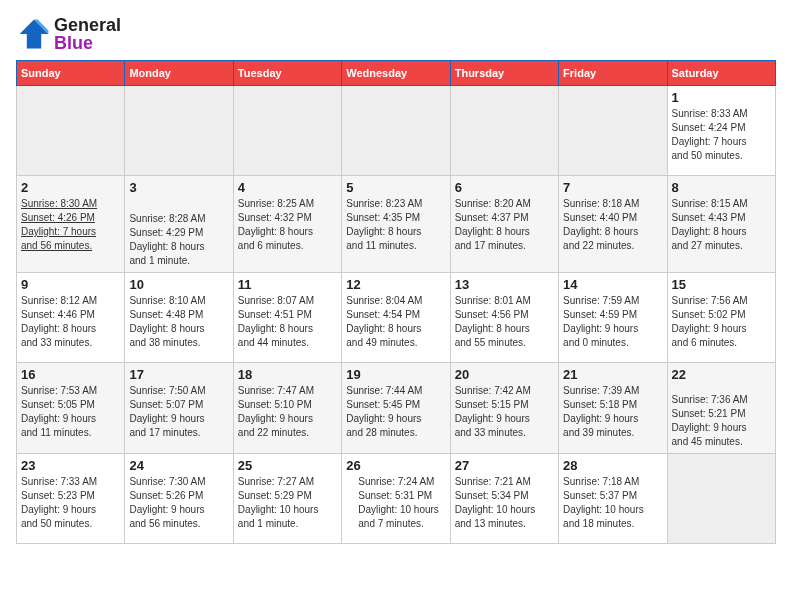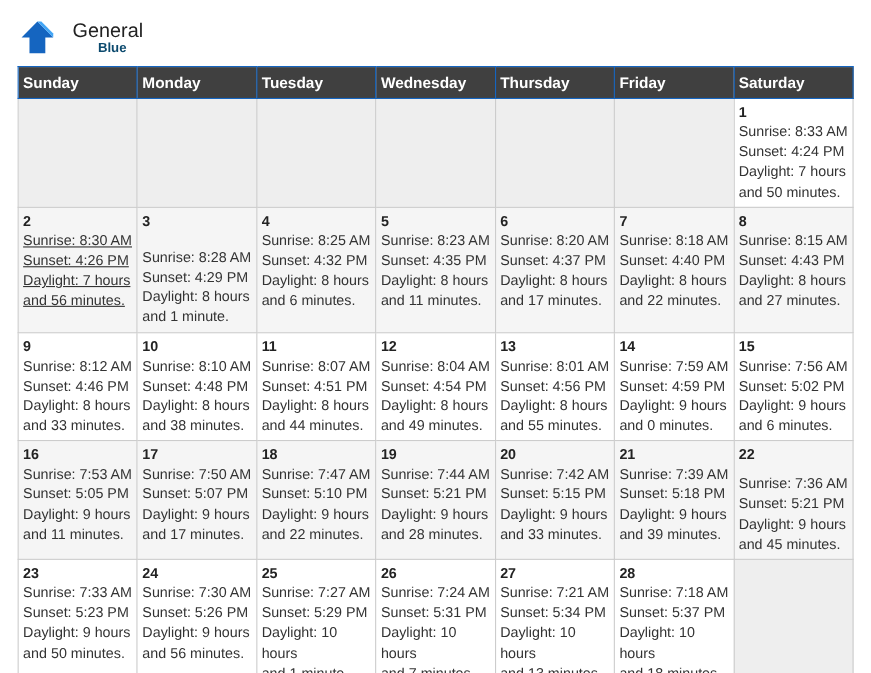--- a/index.html
+++ b/index.html
@@ -28,23 +28,23 @@
     .subtitle {
       font-size: 15px;
       color: #444;
     }
     table {
       width: 100%;
       border-collapse: collapse;
       table-layout: fixed;
     }
     thead tr th {
-      background: #404040;
+      background: #ef4444;
       color: #fff;
-      font-size: 14px;
+      font-size: 11px;
       font-weight: bold;
       padding: 6px 4px;
       text-align: left;
       border: 1px solid #1565c0;
     }
     tbody tr td {
       border: 1px solid #ccc;
       vertical-align: top;
       padding: 4px;
       font-size: 10px;
@@ -55,43 +55,43 @@
     tbody tr:nth-child(even) td {
       background: #f5f5f5;
     }
     .day-num {
       font-size: 13px;
       font-weight: bold;
       display: block;
       margin-bottom: 2px;
     }
     .day-info {
-      font-size: 13px;
+      font-size: 10px;
       line-height: 1.4;
       color: #333;
     }
     .empty-cell {
       background: #eee !important;
     }
     .logo-wrapper {
       display: flex;
       align-items: center;
       gap: 2px;
     }
     .logo-svg {
       width: 36px;
       height: 36px;
     }
     .logo-label {
       display: flex;
       flex-direction: column;
       line-height: 1;
     }
-    .logo-label .gen { font-size: 18px; font-weight: normal; color: #222; margin-left: 12px; }
-    .logo-label .blu { font-size: 12px; font-weight: bold; color: #0c4a6e; margin-left: 35px; }
+    .logo-label .gen { font-size: 18px; font-weight: bold; color: #222; }
+    .logo-label .blu { font-size: 18px; font-weight: bold; color: #a21caf; }
   </style>
 </head>
 <body>
 
 <div class="header-area">
   <div class="logo-wrapper">
     <svg class="logo-svg" viewBox="0 0 40 40">
       <polygon points="20,4 36,20 28,20 28,36 12,36 12,20 4,20" fill="#1565c0"></polygon>
       <polygon points="24,4 36,16 36,20 20,4" fill="#42a5f5"></polygon>
     </svg>
@@ -250,21 +250,21 @@
         <td>
           <span class="day-num">18</span>
           <div class="day-info" style="white-space: pre-line;">Sunrise: 7:47 AM
 Sunset: 5:10 PM
 Daylight: 9 hours
 and 22 minutes.</div>
         </td>
         <td>
           <span class="day-num">19</span>
           <div class="day-info" style="white-space: pre-line;">Sunrise: 7:44 AM
-Sunset: 5:21 PM
+Sunset: 5:45 PM
 Daylight: 9 hours
 and 28 minutes.</div>
         </td>
         <td>
           <span class="day-num">20</span>
           <div class="day-info" style="white-space: pre-line;">Sunrise: 7:42 AM
 Sunset: 5:15 PM
 Daylight: 9 hours
 and 33 minutes.</div>
         </td>
@@ -300,21 +300,21 @@
         </td>
         <td>
           <span class="day-num">25</span>
           <div class="day-info" style="white-space: pre-line;">Sunrise: 7:27 AM
 Sunset: 5:29 PM
 Daylight: 10 hours
 and 1 minute.</div>
         </td>
         <td>
           <span class="day-num">26</span>
-          <div class="day-info" style="white-space: pre-line;">Sunrise: 7:24 AM
+          <div class="day-info" style="white-space: pre-line; margin-left: 12px;">Sunrise: 7:24 AM
 Sunset: 5:31 PM
 Daylight: 10 hours
 and 7 minutes.</div>
         </td>
         <td>
           <span class="day-num">27</span>
           <div class="day-info" style="white-space: pre-line;">Sunrise: 7:21 AM
 Sunset: 5:34 PM
 Daylight: 10 hours
 and 13 minutes.</div>

